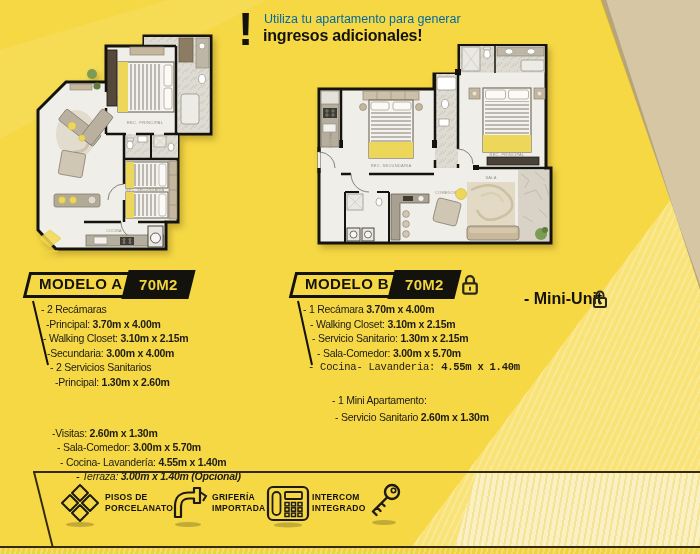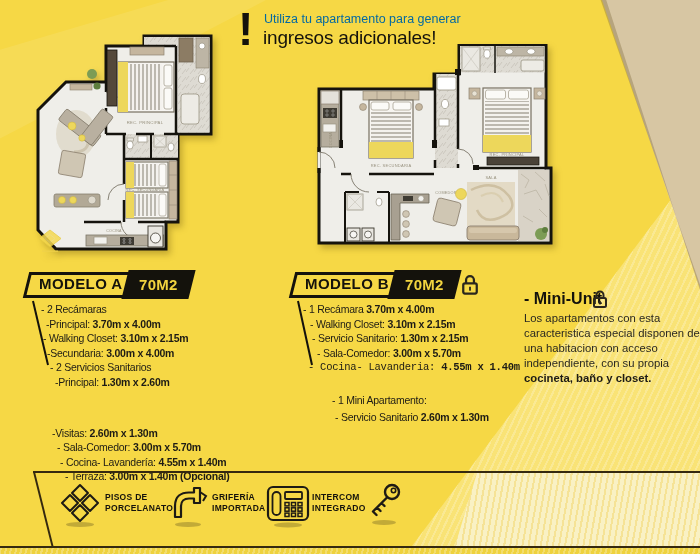--- a/index.html
+++ b/index.html
@@ -13,21 +13,21 @@
     clip-path:polygon(85.8% 0,86.6% 0,100% 52.4%,100% 51.4%);}
   .bg-streak-tl{left:0;top:0;width:700px;height:554px;background:rgba(255,255,255,.09);
     clip-path:polygon(0 9%,24% 0,38% 0,0 25%);}
   .bg-light-wedge{left:0;top:0;width:700px;height:554px;
     background-color:rgba(252,244,186,.42);
     background-image:repeating-linear-gradient(115deg,rgba(255,255,255,.22) 0 2px,rgba(255,255,255,0) 2px 6px);
     clip-path:polygon(100% 29%,58% 100%,100% 100%);}
   
   .excl{left:238px;top:6px;font-size:46px;font-weight:bold;line-height:46px;color:#14120C;}
   .hline1{left:264px;top:12px;font-size:12.5px;font-weight:normal;letter-spacing:0;color:#0369a1;}
-  .hline2{left:263px;top:27px;font-size:19px;font-weight:normal;letter-spacing:-.2px;color:#14120C;}
+  .hline2{left:263px;top:27px;font-size:16px;font-weight:bold;letter-spacing:-.2px;color:#14120C;}
   
   .plan{filter:drop-shadow(3px 4px 3px rgba(94,74,5,.33));}
   .plan text{font-family:"Liberation Sans","DejaVu Sans",sans-serif;fill:#98927F;letter-spacing:.25px;}
   
   .model-badge{position:absolute;height:29px;width:190px;}
   .mb-outline{position:absolute;left:4px;top:1px;width:120px;height:20px;border:3px solid #14120C;transform:skewX(-14deg);}
   .mb-name{position:absolute;left:17px;top:4px;font-size:15px;font-weight:bold;letter-spacing:.4px;color:#14120C;text-align:center;}
   .mb-black{position:absolute;left:103px;top:-1px;width:67px;height:29px;background:#14120C;transform:skewX(-14deg);
     display:flex;align-items:center;justify-content:center;}
   .mb-black span{transform:skewX(14deg);color:#F2D43F;font-size:15px;font-weight:bold;letter-spacing:.3px;}
@@ -352,21 +352,21 @@
       <span class="spec-value">2.60m x 1.30m</span>
     </div>
       <div class="spec-row" style="margin-left: 19px;">
       <span class="spec-label">- Sala-Comedor:</span>
       <span class="spec-value">3.00m x 5.70m</span>
     </div>
       <div class="spec-row" style="margin-left: 22px;">
       <span class="spec-label">- Cocina- Lavandería:</span>
       <span class="spec-value">4.55m x 1.40m</span>
     </div>
-      <div class="spec-row" style="margin-left: 27px;">
+      <div class="spec-row" style="margin-left: 38px; font-style: italic;">
       <span class="spec-label">- Terraza:</span>
       <span class="spec-value">3.00m x 1.40m (Opcional)</span>
     </div>
     </div>
 
   <div class="model-badge" style="left:288px;top:271px;">
     <div class="mb-outline"></div>
     <span class="mb-name">MODELO B</span>
     <div class="mb-black">
         <span>70M2</span>
@@ -414,21 +414,20 @@
       <span class="spec-value">2.60m x 1.30m</span>
     </div>
     </div>
 
   <div class="abs mu-title">- Mini-Unit</div>
   <svg class="abs mu-lock" width="16" height="20" viewBox="0 0 16 20">
     <rect x="2" y="9" width="12" height="9" rx="1.5" fill="none" stroke="#2A261C" stroke-width="2"></rect>
     <path d="M4.5,9 V6 a3.5,3.5 0 0 1 7,0 V9" fill="none" stroke="#2A261C" stroke-width="2"></path>
     <rect x="7.2" y="12" width="1.6" height="3.5" fill="#2A261C"></rect>
   </svg>
-  <div class="abs mu-body"><span>Los apartamentos con esta caracteristica especial disponen de una habitacion con acceso independiente, con su propia </span><b>cocineta, baño y closet.</b></div>
 
   <div class="abs band-cream"></div>
   <div class="abs band-top-line"></div>
   <div class="abs band-bottom-line"></div>
   <div class="abs band-slant"></div>
 
   <svg class="feature-icon" style="left:58px;top:482px;" width="44" height="46" viewBox="0 0 44 46">
     <ellipse cx="22" cy="42.5" rx="14" ry="2.6" fill="rgba(60,50,20,0.28)"></ellipse>
     <g fill="none" stroke="#1D1A14" stroke-width="2" stroke-linejoin="round">
       <path d="M22,3 l8,8 -8,8 -8,-8 Z"></path>

